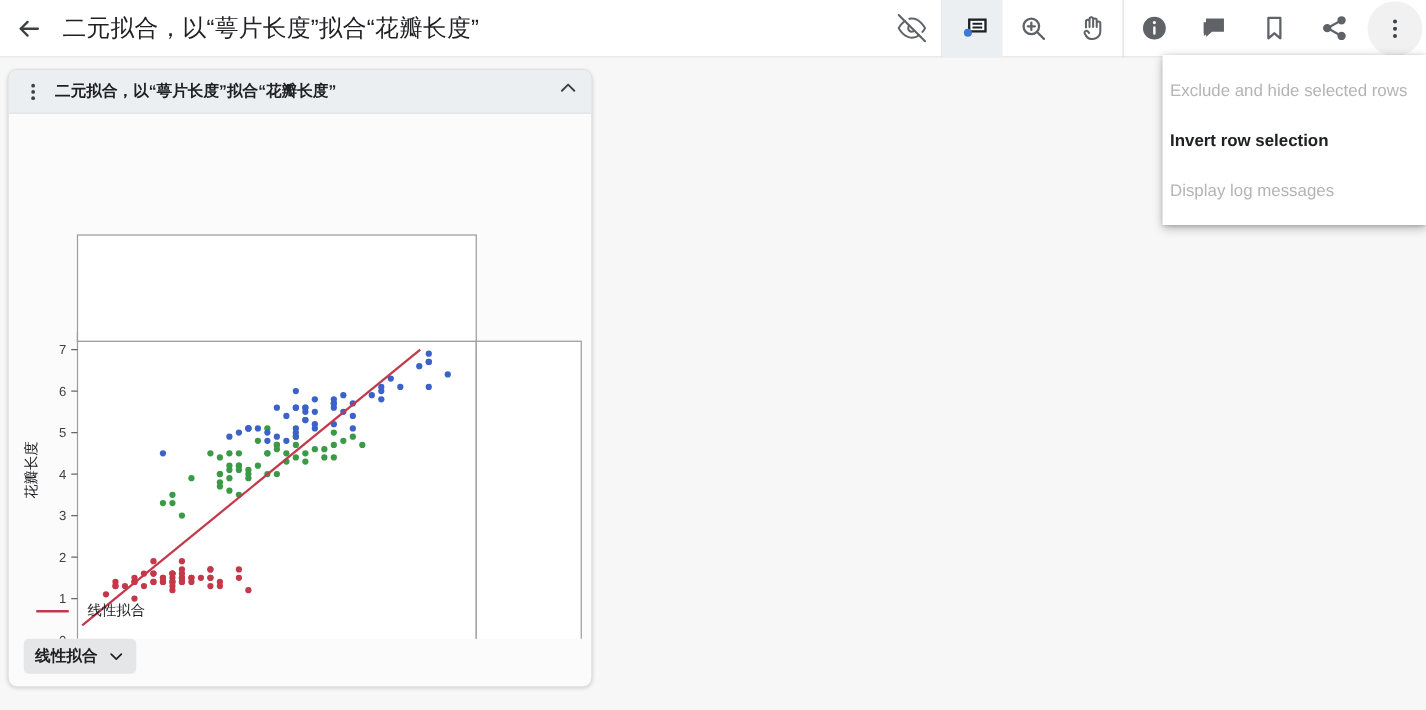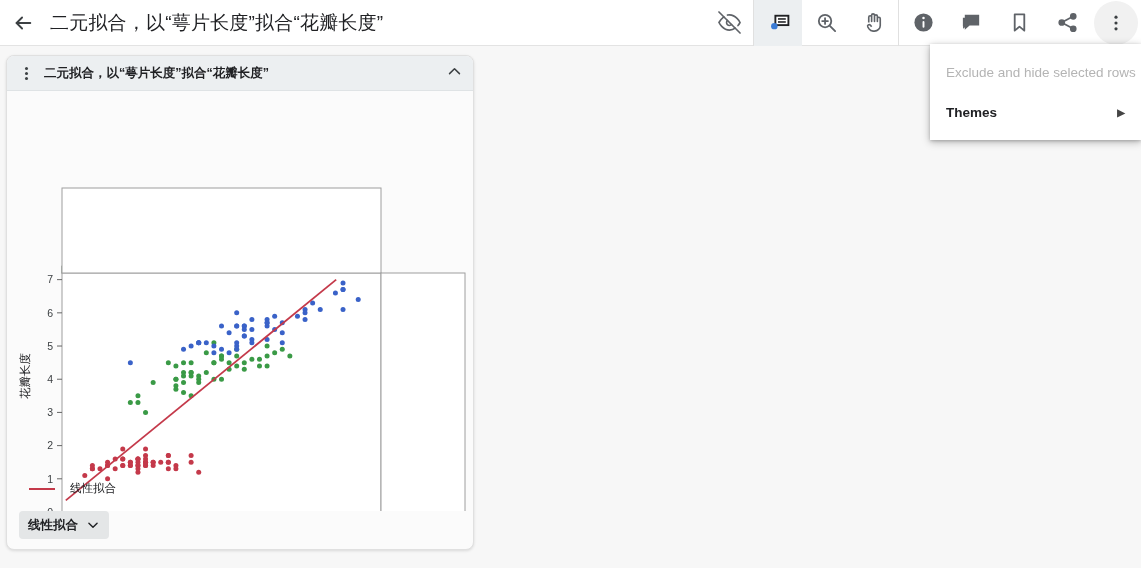--- a/index.html
+++ b/index.html
@@ -68,21 +68,21 @@
     width: 211px;
     background: #ffffff;
     box-shadow: 0 2px 8px rgba(0,0,0,.28), 0 1px 3px rgba(0,0,0,.18);
     padding: 8px 0 8px 0;
     z-index: 50;
   }
   .menu-item {
     height: 40px;
     display: flex;
     align-items: center;
-    padding: 0 16px;
+    padding: 0 6px;
     font-size: 13.5px;
     color: #202124;
     font-weight: 700;
     cursor: pointer;
     white-space: nowrap;
   }
   .menu-item.disabled {
     color: #b4b4b4;
     font-weight: 400;
     cursor: default;
@@ -241,22 +241,24 @@
       </svg>
     </div>
   </div>
 </div>
 
 <div id="overflow-menu">
   <div class="menu-item disabled">
     <span>Exclude and hide selected rows</span>
   </div>
   <div class="menu-item">
-    <span>Themes</span>
-    <span class="submenu-arrow">▶</span>
+    <span>Invert row selection</span>
+  </div>
+  <div class="menu-item disabled">
+    <span>Display log messages</span>
   </div>
 </div>
 
 <div id="card">
 
   <div id="card-header">
     <div id="card-kebab">
         <i></i>
         <i></i>
         <i></i>

